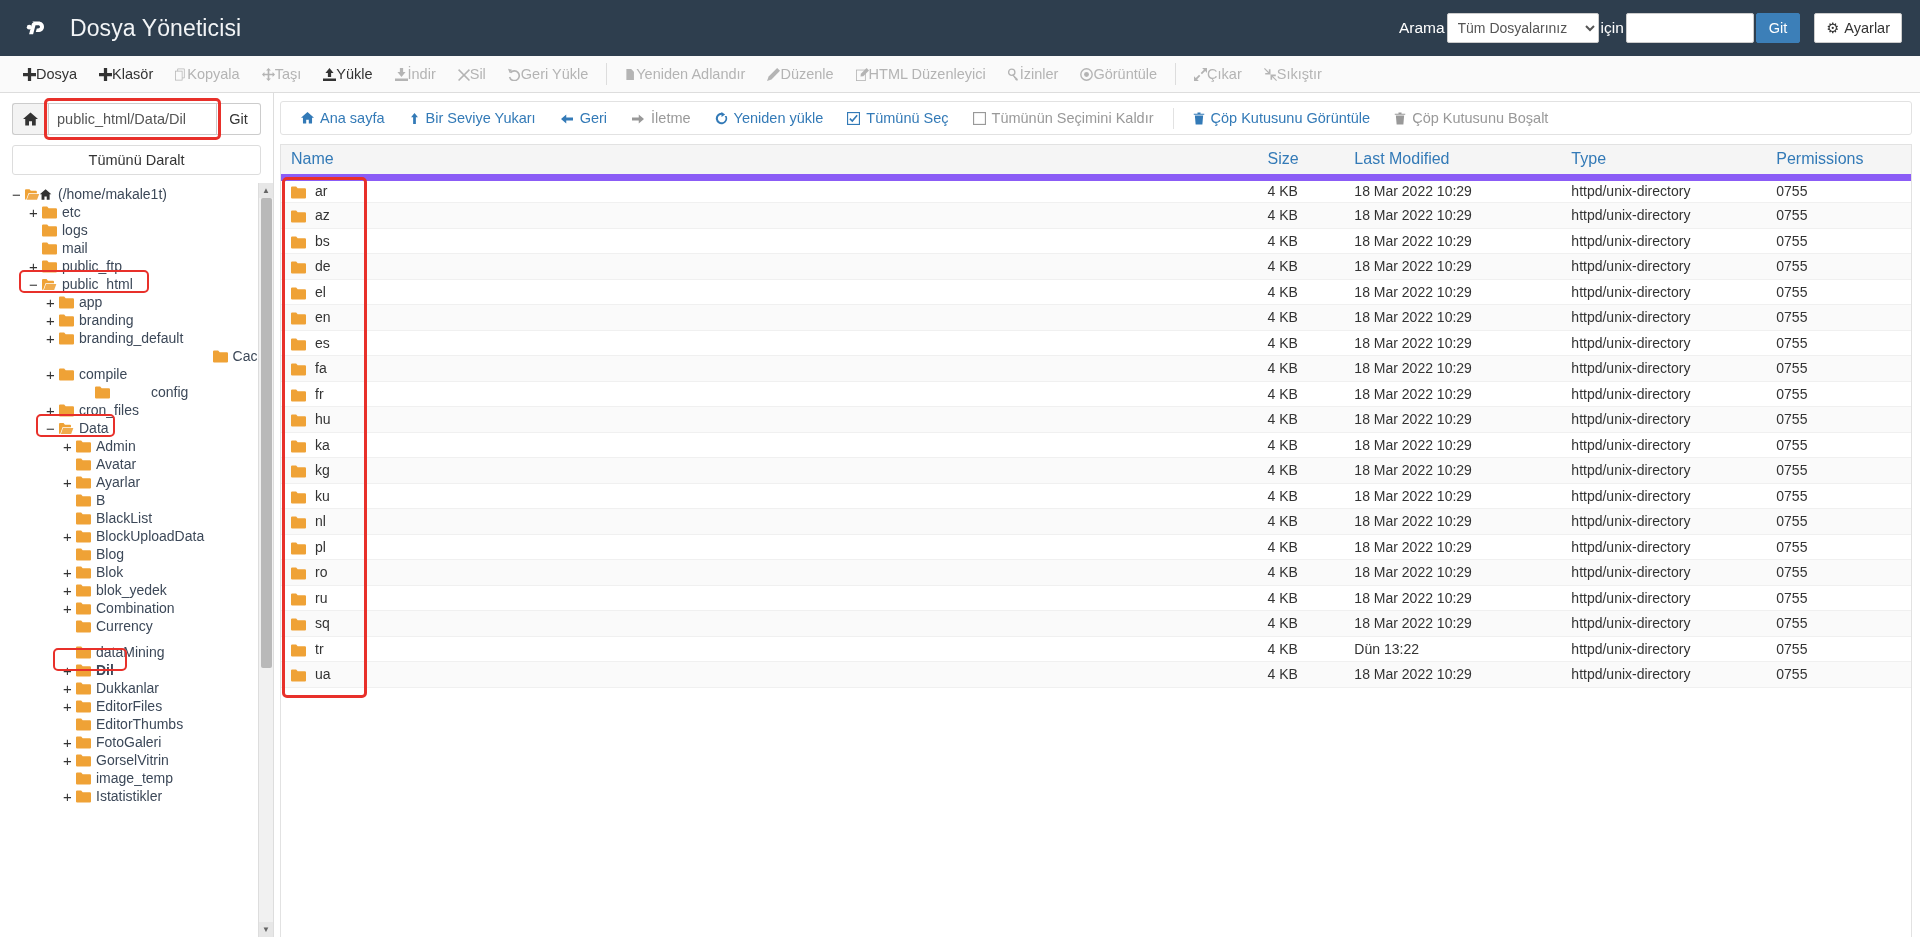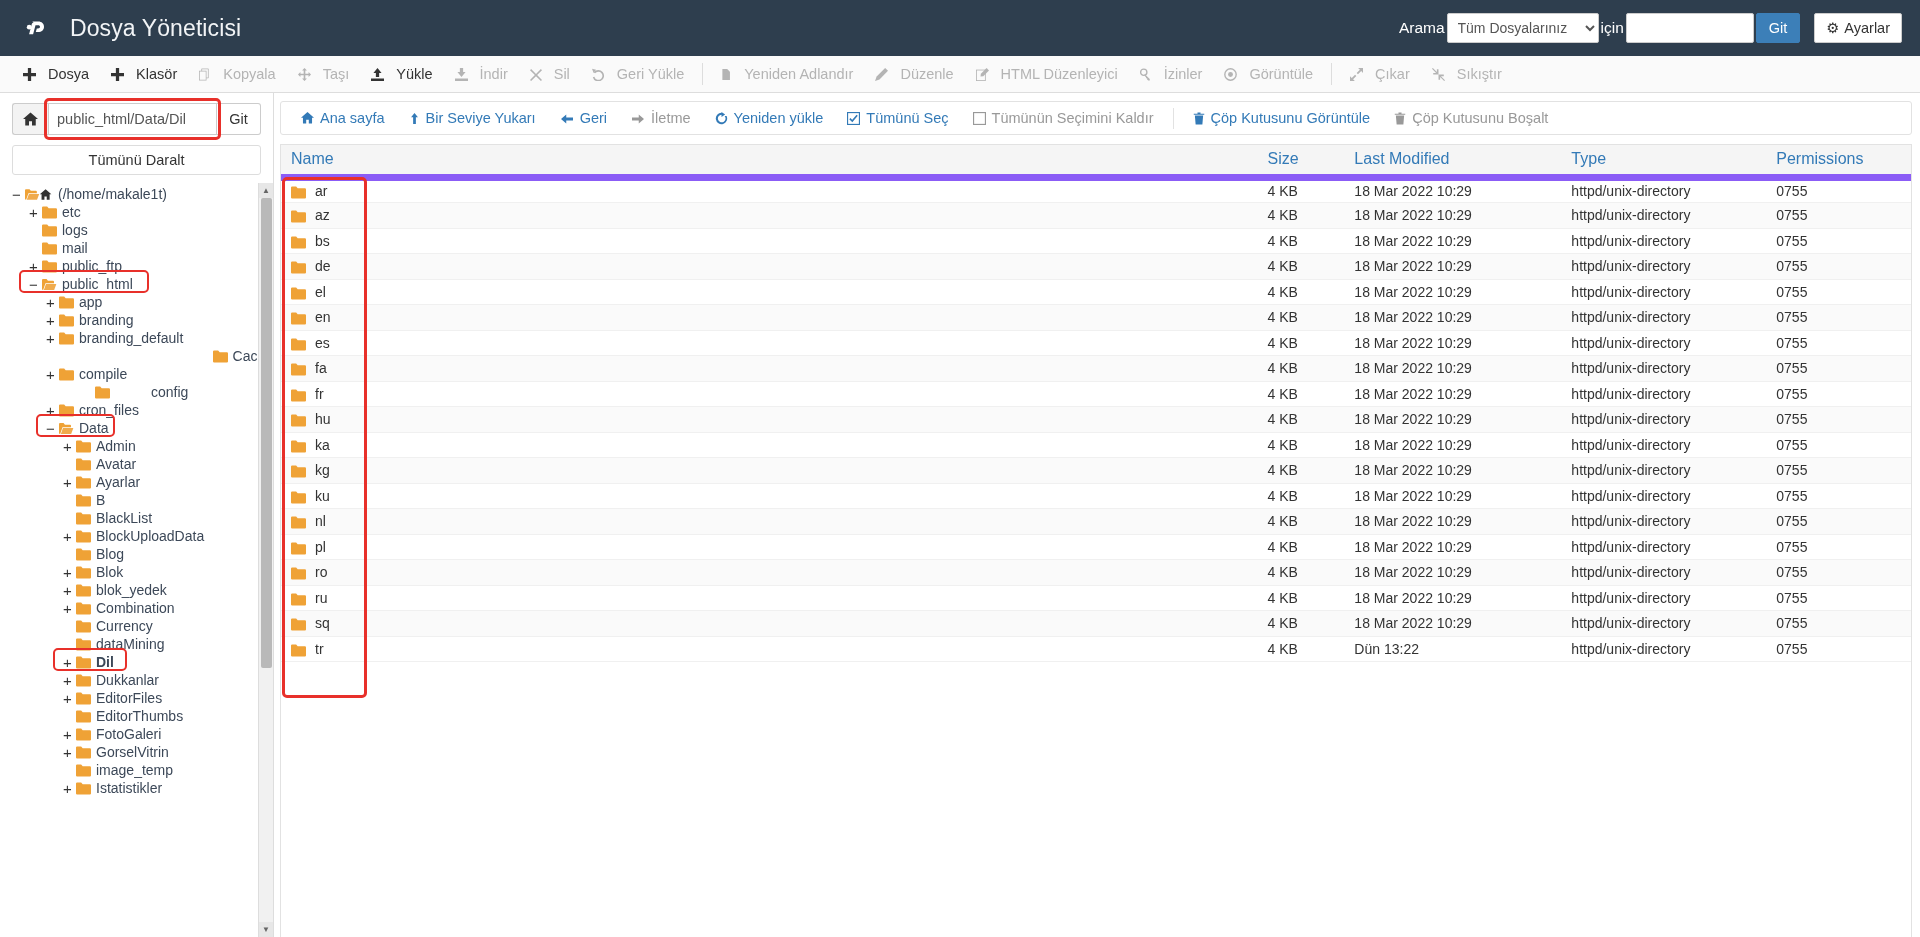--- a/index.html
+++ b/index.html
@@ -100,21 +100,21 @@
     border-bottom: 1px solid #ddd;
     display: flex;
     align-items: center;
     padding-left: 12px;
     gap: 0px;
     overflow: hidden;
   }
   .tb-item {
     display: flex;
     align-items: center;
-    gap: 12px;
+    gap: 0;
     padding: 0 11px;
     font-size: 14.5px;
     white-space: nowrap;
     height: 37px;
     cursor: pointer;
   }
   .tb-item.enabled { color: #333; }
   .tb-item.disabled { color: #b4b4b4; cursor: default; }
   .tb-sep {
     width: 1px;
@@ -733,21 +733,21 @@
           </div>
           <div class="tree-row" style="padding-left: 61px;">
             <span class="tree-toggle"></span>
             <span class="tree-folder">
               <svg class="fi" viewBox="0 0 16 13">
                 <path fill="#efa236" d="M0 1.2A1.2 1.2 0 0 1 1.2 0h4.3l1.6 2h7.7A1.2 1.2 0 0 1 16 3.2v8.6A1.2 1.2 0 0 1 14.8 13H1.2A1.2 1.2 0 0 1 0 11.8z"></path>
               </svg>
             </span>
             <span class="tree-label">Currency</span>
           </div>
-          <div class="tree-row" style="padding-left: 61px;">
+          <div class="tree-row" style="padding-left: 61px; margin-top: 8px;">
             <span class="tree-toggle"></span>
             <span class="tree-folder">
               <svg class="fi" viewBox="0 0 16 13">
                 <path fill="#efa236" d="M0 1.2A1.2 1.2 0 0 1 1.2 0h4.3l1.6 2h7.7A1.2 1.2 0 0 1 16 3.2v8.6A1.2 1.2 0 0 1 14.8 13H1.2A1.2 1.2 0 0 1 0 11.8z"></path>
               </svg>
             </span>
             <span class="tree-label">dataMining</span>
           </div>
           <div class="tree-row" style="padding-left: 61px;">
             <span class="tree-toggle">+</span>
@@ -1163,19 +1163,33 @@
                       <path fill="#efa236" d="M0 1.2A1.2 1.2 0 0 1 1.2 0h4.3l1.6 2h7.7A1.2 1.2 0 0 1 16 3.2v8.6A1.2 1.2 0 0 1 14.8 13H1.2A1.2 1.2 0 0 1 0 11.8z"></path>
                     </svg></span>
            <span>tr</span>
          </span>
        </td>
        <td class="col-size">4 KB</td>
        <td class="col-mod">Dün 13:22</td>
        <td class="col-type">httpd/unix-directory</td>
        <td class="col-perm">0755</td>
             </tr>
+            <tr>
+              <td class="col-name">
+         <span class="name-cell">
+           <span><svg class="fi" viewBox="0 0 16 13">
+                      <path fill="#efa236" d="M0 1.2A1.2 1.2 0 0 1 1.2 0h4.3l1.6 2h7.7A1.2 1.2 0 0 1 16 3.2v8.6A1.2 1.2 0 0 1 14.8 13H1.2A1.2 1.2 0 0 1 0 11.8z"></path>
+                    </svg></span>
+           <span>ua</span>
+         </span>
+       </td>
+       <td class="col-size">4 KB</td>
+       <td class="col-mod">18 Mar 2022 10:29</td>
+       <td class="col-type">httpd/unix-directory</td>
+       <td class="col-perm">0755</td>
+            </tr>
           </tbody>
       </table>
       <div id="name-col-hl"></div>
     </div>
 
   </div>
 </div>
 
 </body></html>

